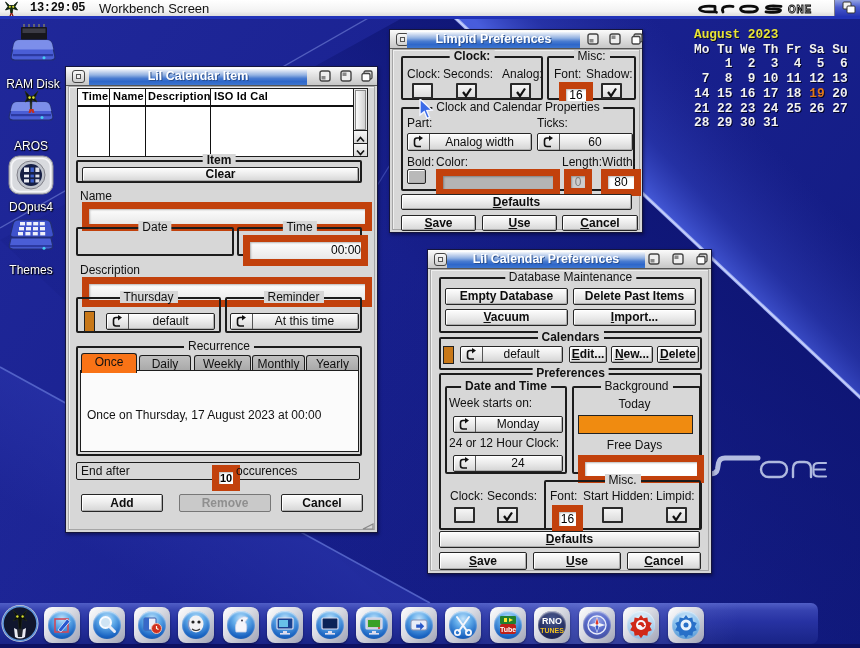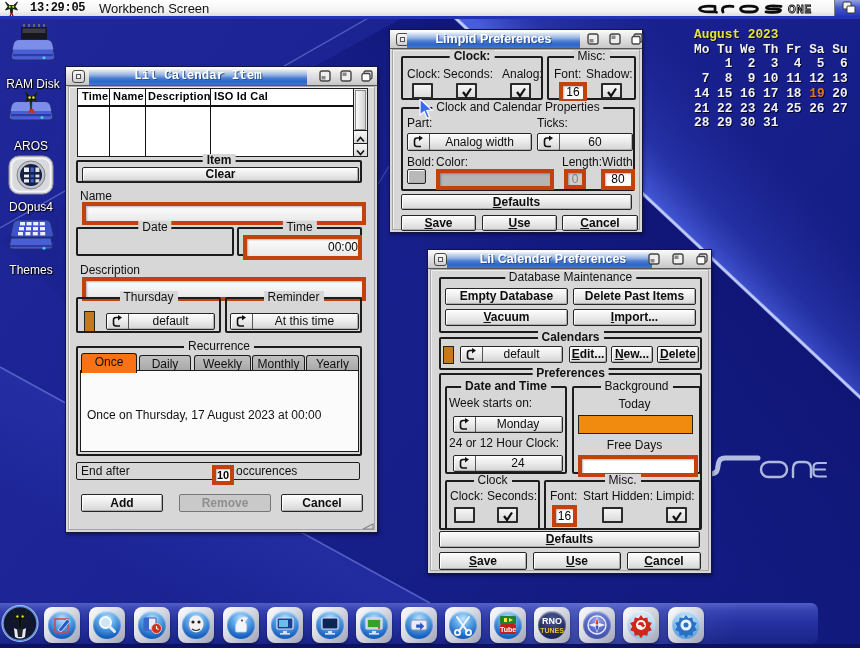--- a/index.html
+++ b/index.html
@@ -41,21 +41,21 @@
 .grp{position:absolute;border:2px solid #1c1c1c;border-radius:2px;}
 .glab{position:absolute;top:-8px;left:50%;transform:translateX(-50%);
   background:#d7d7d7;padding:0 4px;font:12px "Liberation Sans",sans-serif;color:#111;white-space:nowrap;line-height:12px;}
 .glab.b{font-weight:bold;}
 .btn{position:absolute;border:1px solid #262626;border-radius:2px;
   background:linear-gradient(#fefefe,#ededed 45%,#d6d6d6);
   box-shadow:inset 1px 1px 0 #fff,inset -1px -1px 0 #adadad;
   font:bold 12px "Liberation Sans",sans-serif;color:#0d0d0d;text-align:center;}
 .btn u{text-decoration:underline;}
 .btn.dis{background:#c9c9c9;box-shadow:none;color:#8f8f8f;border-color:#777;}
-.inp{position:absolute;border:4px solid #c2410c;background:linear-gradient(#fdfdfd,#e9e9e9);
+.inp{position:absolute;border:7px solid #c2410c;background:linear-gradient(#fdfdfd,#e9e9e9);
   box-shadow:inset 1px 1px 2px rgba(0,0,0,.28);}
 .inp.white{background:#fff;}
 .lab{position:absolute;font:12px "Liberation Sans",sans-serif;color:#111;white-space:nowrap;}
 .cyc{position:absolute;border:1px solid #262626;border-radius:2px;
   background:linear-gradient(#fdfdfd,#ececec 45%,#d4d4d4);
   box-shadow:inset 1px 1px 0 #fff,inset -1px -1px 0 #b0b0b0;
   font:12px "Liberation Sans",sans-serif;color:#0d0d0d;}
 .cyc .ct{position:absolute;left:22px;right:2px;top:0;bottom:0;text-align:center;}
 .cyc .ci{position:absolute;left:0;top:0;width:21px;bottom:0;border-right:1px solid #555;}
 .chk{position:absolute;width:17px;height:12px;border:2px solid #2a2a2a;border-radius:1px;
@@ -384,21 +384,21 @@
       <path d="M14,4 l2.4,3.2 4,-.8 .6,4 3.8,1.6 -2,3.6 2,3.6 -3.8,1.6 -.6,4 -4,-.8 -2.4,3.2 -2.4,-3.2 -4,.8 -.6,-4 -3.8,-1.6 2,-3.6 -2,-3.6 3.8,-1.6 .6,-4 4,.8 z" fill="#2870c8"></path>
       <circle cx="14" cy="14" r="5.5" fill="#e8f2fc"></circle>
       <circle cx="14" cy="14" r="2.5" fill="#2870c8"></circle>
     </svg>
     </div>
 </div>
 <div id="win1" class="win" style="left:65px;top:66px;width:311px;height:465px;">
   <div class="wframe"></div>
   <div class="tbar">
     <div class="gclose"></div>
-    <div class="tblue" style="left:23px;width:218px;font-family:Liberation Mono, monospace;">Lil Calendar Item</div>
+    <div class="tblue" style="left:23px;width:218px;">Lil Calendar Item</div>
     <svg class="gad" style="left:253px" viewBox="0 0 12 12">
         <rect x="1" y="1" width="10" height="10" rx="2" fill="#eee" stroke="#444" stroke-width="1.4"></rect>
         <rect x="2.5" y="6" width="4" height="3.5" fill="#888"></rect>
       </svg>
     <svg class="gad" style="left:274px" viewBox="0 0 12 12">
         <rect x="1" y="1" width="10" height="10" rx="2" fill="#eee" stroke="#444" stroke-width="1.4"></rect>
         <rect x="2.5" y="2.5" width="4" height="3.5" fill="#888"></rect>
       </svg>
     <svg class="gad" style="left:295px" viewBox="0 0 12 12">
         <rect x="3" y="1" width="8" height="8" rx="1.5" fill="#ddd" stroke="#444" stroke-width="1.3"></rect>
@@ -555,21 +555,21 @@
   <div class="inp white" style="left:211px;top:139px;width:26px;height:13px;font:12px 'Liberation Sans';text-align:center;line-height:13px;">80</div>
   <div class="btn" style="left:11px;top:164px;width:229px;height:14px;line-height:14px;"><u>D</u>efaults</div>
   <div class="btn" style="left:11px;top:185px;width:73px;height:14px;line-height:14px;"><u>S</u>ave</div>
   <div class="btn" style="left:92px;top:185px;width:73px;height:14px;line-height:14px;"><u>U</u>se</div>
   <div class="btn" style="left:172px;top:185px;width:74px;height:14px;line-height:14px;"><u>C</u>ancel</div>
 </div>
 <div id="win3" class="win" style="left:427px;top:249px;width:283px;height:323px;">
   <div class="wframe"></div>
   <div class="tbar">
     <div class="gclose"></div>
-    <div class="tblue" style="left:19px;width:198px;padding-left:7px;">Lil Calendar Preferences</div>
+    <div class="tblue" style="left:19px;width:198px;">Lil Calendar Preferences</div>
     <svg class="gad" style="left:220px" viewBox="0 0 12 12">
         <rect x="1" y="1" width="10" height="10" rx="2" fill="#eee" stroke="#444" stroke-width="1.4"></rect>
         <rect x="2.5" y="6" width="4" height="3.5" fill="#888"></rect>
       </svg>
     <svg class="gad" style="left:244px" viewBox="0 0 12 12">
         <rect x="1" y="1" width="10" height="10" rx="2" fill="#eee" stroke="#444" stroke-width="1.4"></rect>
         <rect x="2.5" y="2.5" width="4" height="3.5" fill="#888"></rect>
       </svg>
     <svg class="gad" style="left:268px" viewBox="0 0 12 12">
         <rect x="3" y="1" width="8" height="8" rx="1.5" fill="#ddd" stroke="#444" stroke-width="1.3"></rect>
@@ -619,23 +619,20 @@
         </svg></span>
       <span class="ct">24</span>
     </div>
   <div class="grp" style="left:144px;top:136px;width:125px;height:84px;">
       <span class="glab">Background</span>
     </div>
   <div class="lab" style="left:150px;top:147px;width:113px;text-align:center;">Today</div>
   <div style="position:absolute;left:150px;top:165px;width:113px;height:17px;background:#f08b10;border:1px solid #222;"></div>
   <div class="lab" style="left:150px;top:188px;width:113px;text-align:center;">Free Days</div>
   <div class="inp white" style="left:150px;top:205px;width:112px;height:14px;"></div>
-  <div class="grp" style="left:17px;top:230px;width:91px;height:46px;">
-      <span class="glab">Clock</span>
-    </div>
   <div class="lab" style="left:22px;top:239px;">Clock:</div>
   <div class="lab" style="left:59px;top:239px;">Seconds:</div>
   <div class="chk" style="left:26px;top:257px;"></div>
   <div class="chk" style="left:69px;top:257px;"><svg width="17" height="12" viewBox="0 0 17 12">
         <path d="M5,5 L8,9 L13,1.5" fill="none" stroke="#111" stroke-width="2.2"></path>
       </svg></div>
   <div class="grp" style="left:116px;top:230px;width:153px;height:46px;">
       <span class="glab">Misc.</span>
     </div>
   <div class="lab" style="left:122px;top:239px;">Font:</div>

